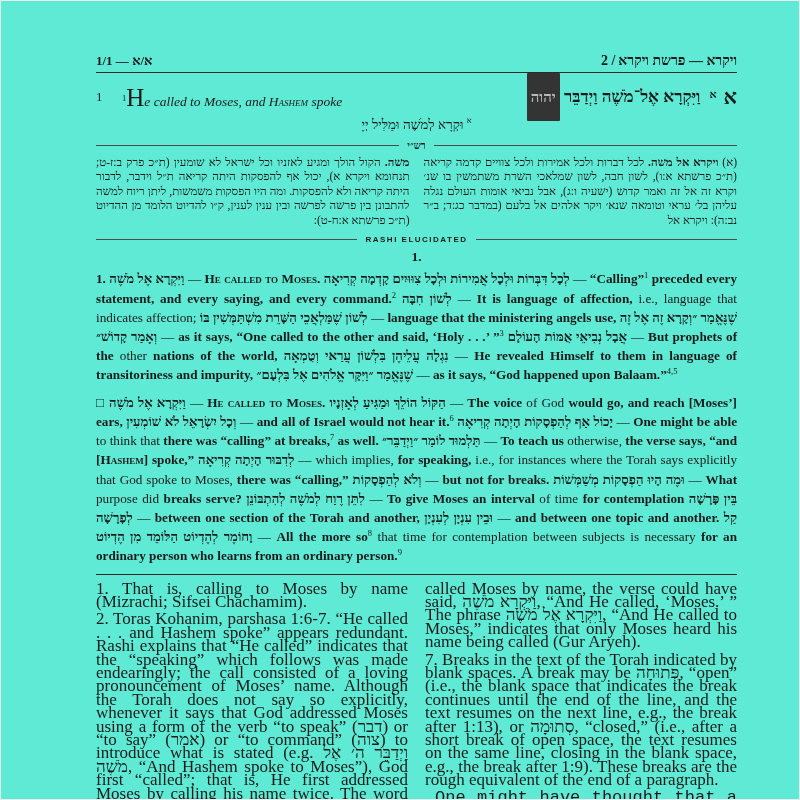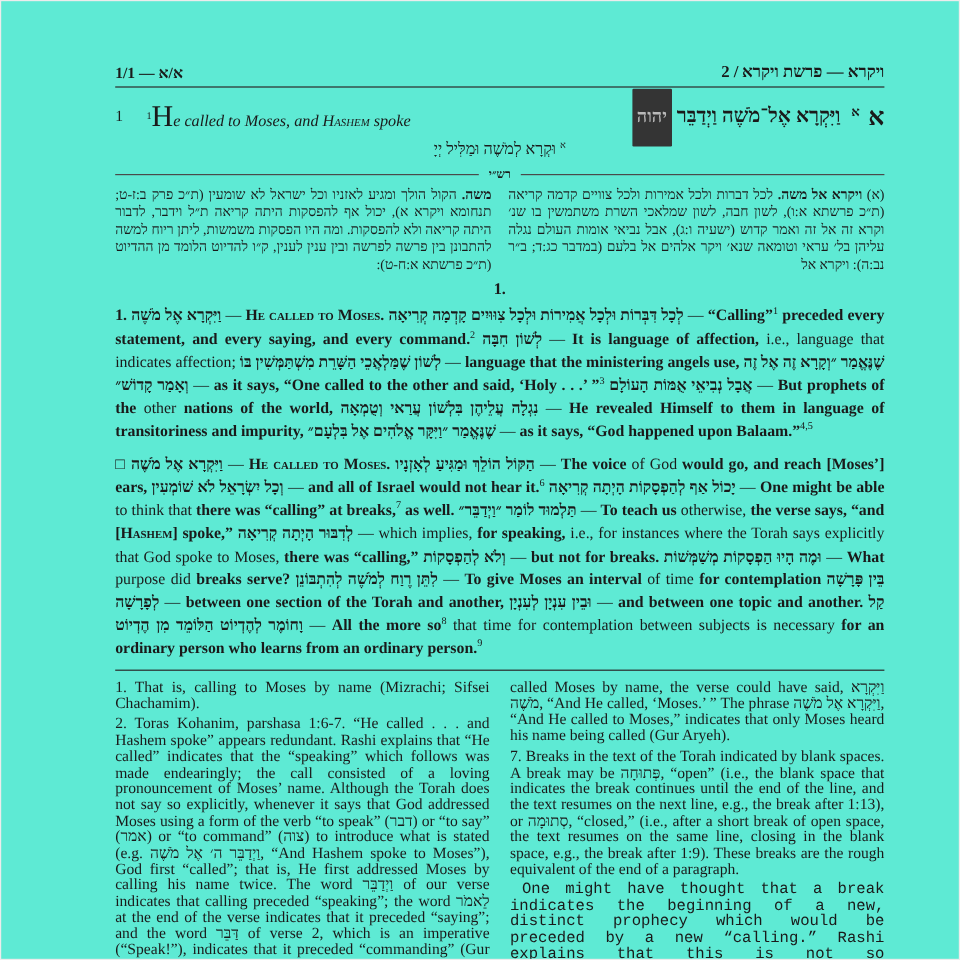--- a/index.html
+++ b/index.html
@@ -49,21 +49,21 @@
   .s-h{font-weight:bold;unicode-bidi:isolate;}
   .s-sup{vertical-align:super;font-size:8.5px;line-height:0;font-weight:normal;}
   .s-dropcap{font-size:25px;line-height:1;}
   .s-vh{font-weight:bold;}
   .s-shem{background:#343434;color:#b9b9b9;padding:16px 4px;border-radius:1px;font-size:15px;}
 
   
   .fn-rule{border-top:1.2px solid #2a2a2a;margin-top:4px;}
   .fn-cols{display:flex;gap:17px;padding-top:7px;}
   .fn-col{width:50%;}
-  .fn-p{font-size:13px;line-height:13.4px;text-align:justify;margin:0 0 4px 0;}
+  .fn-p{font-size:17px;line-height:13.4px;text-align:justify;margin:0 0 4px 0;}
   .fn-p.ind{text-indent:10px;font-family:Liberation Mono, monospace;}
 </style>
 </head>
 <body>
 
 <div class="sheet">
   <div class="content">
 
     <div class="hdr">
       <span>1/1 — א/א</span>
@@ -91,20 +91,25 @@
       <span class="line"></span>
       <span class="lbl">רש״י</span>
       <span class="line"></span>
     </div>
 
     <div class="rashi-cols">
       <div class="rashi-col"><span class="s-n">(א) </span><span class="s-b">ויקרא אל משה.</span><span class="s-n"> לכל דברות ולכל אמירות ולכל צוויים קדמה קריאה (ת״כ פרשתא א:ו), לשון חבה, לשון שמלאכי השרת משתמשין בו שנ׳ וקרא זה אל זה ואמר קדוש (ישעיה ו:ג), אבל נביאי אומות העולם נגלה עליהן בל׳ עראי וטומאה שנא׳ ויקר אלהים אל בלעם (במדבר כג:ד; ב״ר נב:ה): ויקרא אל</span></div>
       <div class="rashi-col"><span class="s-b">משה.</span><span class="s-n"> הקול הולך ומגיע לאזניו וכל ישראל לא שומעין (ת״כ פרק ב:ז-ט; תנחומא ויקרא א), יכול אף להפסקות היתה קריאה ת״ל וידבר, לדבור היתה קריאה ולא להפסקות. ומה היו הפסקות משמשות, ליתן ריוח למשה להתבונן בין פרשה לפרשה ובין ענין לענין, ק״ו להדיוט הלומד מן ההדיוט (ת״כ פרשתא א:ח-ט):</span></div>
     </div>
 
+    <div class="divider small">
+      <span class="line"></span>
+      <span class="lbl">RASHI ELUCIDATED</span>
+      <span class="line"></span>
+    </div>
 
     <div class="section-head">1.</div>
 
     <div>
       <p class="eluc-p"><span class="s-b">1. </span><span class="s-h" dir="rtl">וַיִּקְרָא אֶל מֹשֶׁה</span><span class="s-n"> — </span><span class="s-sc">He called to Moses. </span><span class="s-h" dir="rtl">לְכָל דִּבְּרוֹת וּלְכָל אֲמִירוֹת וּלְכָל צִוּוּיִים קָדְמָה קְרִיאָה</span><span class="s-n"> — </span><span class="s-b">“Calling”</span><span class="s-sup">1</span><span class="s-b"> preceded every statement, and every saying, and every command.</span><span class="s-sup">2</span><span class="s-n">  </span><span class="s-h" dir="rtl">לְשׁוֹן חִבָּה</span><span class="s-n"> — </span><span class="s-b">It is language of affection, </span><span class="s-n">i.e., language that indicates affection; </span><span class="s-h" dir="rtl">לְשׁוֹן שֶׁמַּלְאֲכֵי הַשָּׁרֵת מִשְׁתַּמְּשִׁין בּוֹ</span><span class="s-n"> — </span><span class="s-b">language that the ministering angels use, </span><span class="s-h" dir="rtl">שֶׁנֶּאֱמַר ״וְקָרָא זֶה אֶל זֶה וְאָמַר קָדוֹשׁ״</span><span class="s-n"> — </span><span class="s-b">as it says, “One called to the other and said, ‘Holy . . .’ ”</span><span class="s-sup">3</span><span class="s-n">  </span><span class="s-h" dir="rtl">אֲבָל נְבִיאֵי אֻמּוֹת הָעוֹלָם</span><span class="s-n"> — </span><span class="s-b">But prophets of the </span><span class="s-n">other </span><span class="s-b">nations of the world, </span><span class="s-h" dir="rtl">נִגְלָה עֲלֵיהֶן בִּלְשׁוֹן עֲרַאי וְטֻמְאָה</span><span class="s-n"> — </span><span class="s-b">He revealed Himself to them in language of transitoriness and impurity, </span><span class="s-h" dir="rtl">שֶׁנֶּאֱמַר ״וַיִּקָּר אֱלֹהִים אֶל בִּלְעָם״</span><span class="s-n"> — </span><span class="s-b">as it says, “God happened upon Balaam.”</span><span class="s-sup">4,5</span></p>
       <p class="eluc-p"><span class="s-n">□ </span><span class="s-h" dir="rtl">וַיִּקְרָא אֶל מֹשֶׁה</span><span class="s-n"> — </span><span class="s-sc">He called to Moses. </span><span class="s-h" dir="rtl">הַקּוֹל הוֹלֵךְ וּמַגִּיעַ לְאָזְנָיו</span><span class="s-n"> — </span><span class="s-b">The voice </span><span class="s-n">of God </span><span class="s-b">would go, and reach [Moses’] ears, </span><span class="s-h" dir="rtl">וְכָל יִשְׂרָאֵל לֹא שׁוֹמְעִין</span><span class="s-n"> — </span><span class="s-b">and all of Israel would not hear it.</span><span class="s-sup">6</span><span class="s-n">  </span><span class="s-h" dir="rtl">יָכוֹל אַף לְהַפְסָקוֹת הָיְתָה קְרִיאָה</span><span class="s-n"> — </span><span class="s-b">One might be able </span><span class="s-n">to think that </span><span class="s-b">there was “calling” at breaks,</span><span class="s-sup">7</span><span class="s-b"> as well. </span><span class="s-h" dir="rtl">תַּלְמוּד לוֹמַר ״וַיְדַבֵּר״</span><span class="s-n"> — </span><span class="s-b">To teach us </span><span class="s-n">otherwise, </span><span class="s-b">the verse says, “and [</span><span class="s-sc">Hashem</span><span class="s-b">] spoke,” </span><span class="s-h" dir="rtl">לְדִבּוּר הָיְתָה קְרִיאָה</span><span class="s-n"> — which implies, </span><span class="s-b">for speaking, </span><span class="s-n">i.e., for instances where the Torah says explicitly that God spoke to Moses, </span><span class="s-b">there was “calling,” </span><span class="s-h" dir="rtl">וְלֹא לְהַפְסָקוֹת</span><span class="s-n"> — </span><span class="s-b">but not for breaks. </span><span class="s-h" dir="rtl">וּמֶה הָיוּ הַפְסָקוֹת מְשַׁמְּשׁוֹת</span><span class="s-n"> — </span><span class="s-b">What </span><span class="s-n">purpose did </span><span class="s-b">breaks serve? </span><span class="s-h" dir="rtl">לִתֵּן רֶוַח לְמֹשֶׁה לְהִתְבּוֹנֵן</span><span class="s-n"> — </span><span class="s-b">To give Moses an interval </span><span class="s-n">of time </span><span class="s-b">for contemplation </span><span class="s-h" dir="rtl">בֵּין פָּרָשָׁה לְפָרָשָׁה</span><span class="s-n"> — </span><span class="s-b">between one section of the Torah and another, </span><span class="s-h" dir="rtl">וּבֵין עִנְיָן לְעִנְיָן</span><span class="s-n"> — </span><span class="s-b">and between one topic and another. </span><span class="s-h" dir="rtl">קַל וָחוֹמֶר לְהֶדְיוֹט הַלּוֹמֵד מִן הֶדְיוֹט</span><span class="s-n"> — </span><span class="s-b">All the more so</span><span class="s-sup">8</span><span class="s-n"> that time for contemplation between subjects is necessary </span><span class="s-b">for an ordinary person who learns from an ordinary person.</span><span class="s-sup">9</span></p>
     </div>
 
     <div class="fn-rule"></div>
     <div class="fn-cols">

